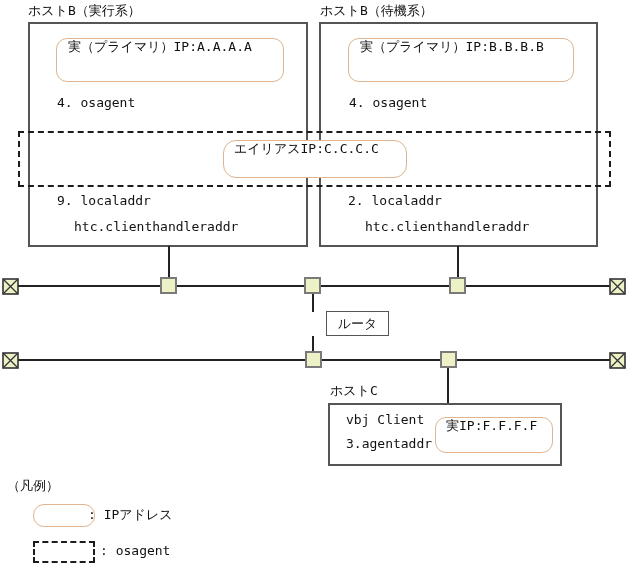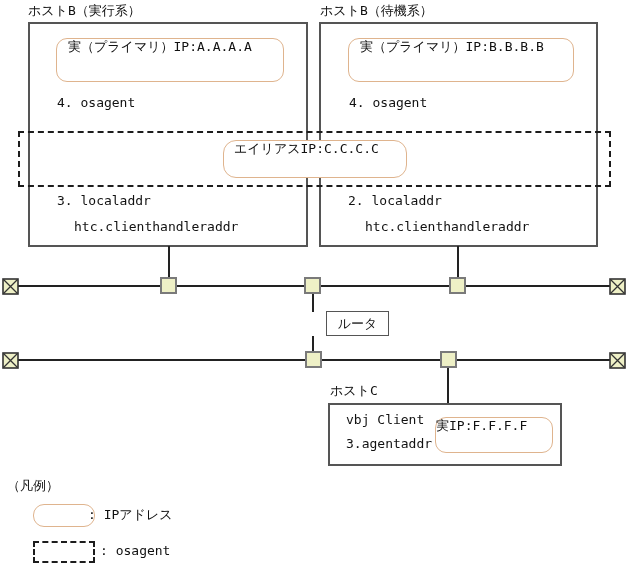--- a/index.html
+++ b/index.html
@@ -33,21 +33,21 @@
 <body>
 
 <div id="stage">
 
   <div class="t" style="left:28px;top:3px;">ホストB（実行系）</div>
   <div class="box" style="left:28px;top:22px;width:280px;height:225px;"></div>
   <div class="rounded" style="left:56px;top:38px;width:228px;height:44px;padding-left:11px;">
     <span class="t">実（プライマリ）IP:A.A.A.A</span>
   </div>
   <div class="t" style="left:57px;top:95px;">4. osagent</div>
-  <div class="t" style="left:57px;top:193px;">3. localaddr</div>
+  <div class="t" style="left:57px;top:193px;">9. localaddr</div>
   <div class="t" style="left:74px;top:219px;">htc.clienthandleraddr</div>
 
   <div class="t" style="left:320px;top:3px;">ホストB（待機系）</div>
   <div class="box" style="left:319px;top:22px;width:279px;height:225px;"></div>
   <div class="rounded" style="left:348px;top:38px;width:226px;height:44px;padding-left:11px;">
     <span class="t">実（プライマリ）IP:B.B.B.B</span>
   </div>
   <div class="t" style="left:349px;top:95px;">4. osagent</div>
   <div class="t" style="left:348px;top:193px;">2. localaddr</div>
   <div class="t" style="left:365px;top:219px;">htc.clienthandleraddr</div>
@@ -89,21 +89,21 @@
     <path d="M1.5 1.5 L15.5 15.5 M15.5 1.5 L1.5 15.5" stroke="#333" stroke-width="1.3" fill="none"></path>
   </svg>
   <div class="conn" style="left:305px;top:351px;"></div>
   <div class="conn" style="left:440px;top:351px;"></div>
 
   <div class="vline" style="left:447px;top:368px;height:35px;"></div>
   <div class="t" style="left:330px;top:383px;">ホストC</div>
   <div class="box" style="left:328px;top:403px;width:234px;height:63px;"></div>
   <div class="t" style="left:346px;top:412px;">vbj Client</div>
   <div class="t" style="left:346px;top:436px;">3.agentaddr</div>
-  <div class="rounded" style="left:435px;top:417px;width:118px;height:36px;">
+  <div class="rounded" style="left:435px;top:417px;width:118px;height:36px;padding-left:10px;">
     <span class="t">実IP:F.F.F.F</span>
   </div>
 
   <div class="t" style="left:7px;top:478px;">（凡例）</div>
   <div class="rounded" style="left:33px;top:504px;width:62px;height:23px;"></div>
   <div class="t" style="left:88px;top:507px;">: IPアドレス</div>
   <div class="dashedbox" style="left:33px;top:541px;width:62px;height:22px;"></div>
   <div class="t" style="left:100px;top:543px;">: osagent</div>
 
 </div>

